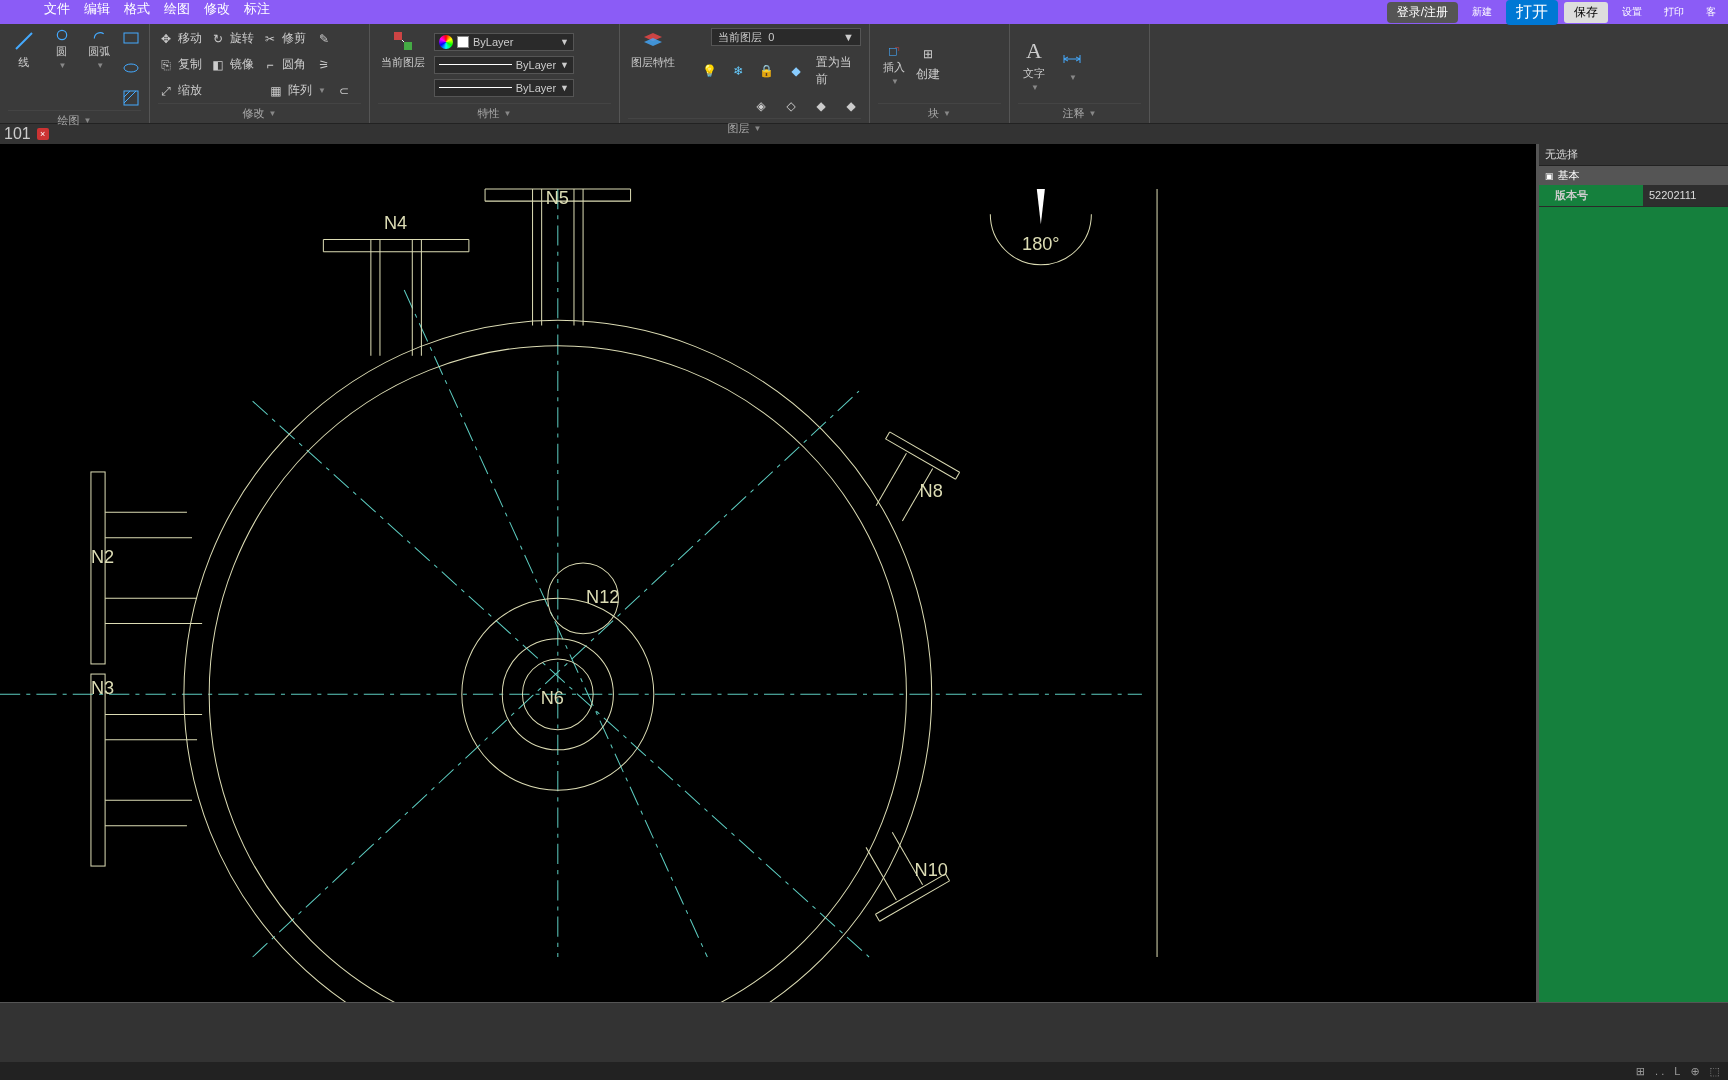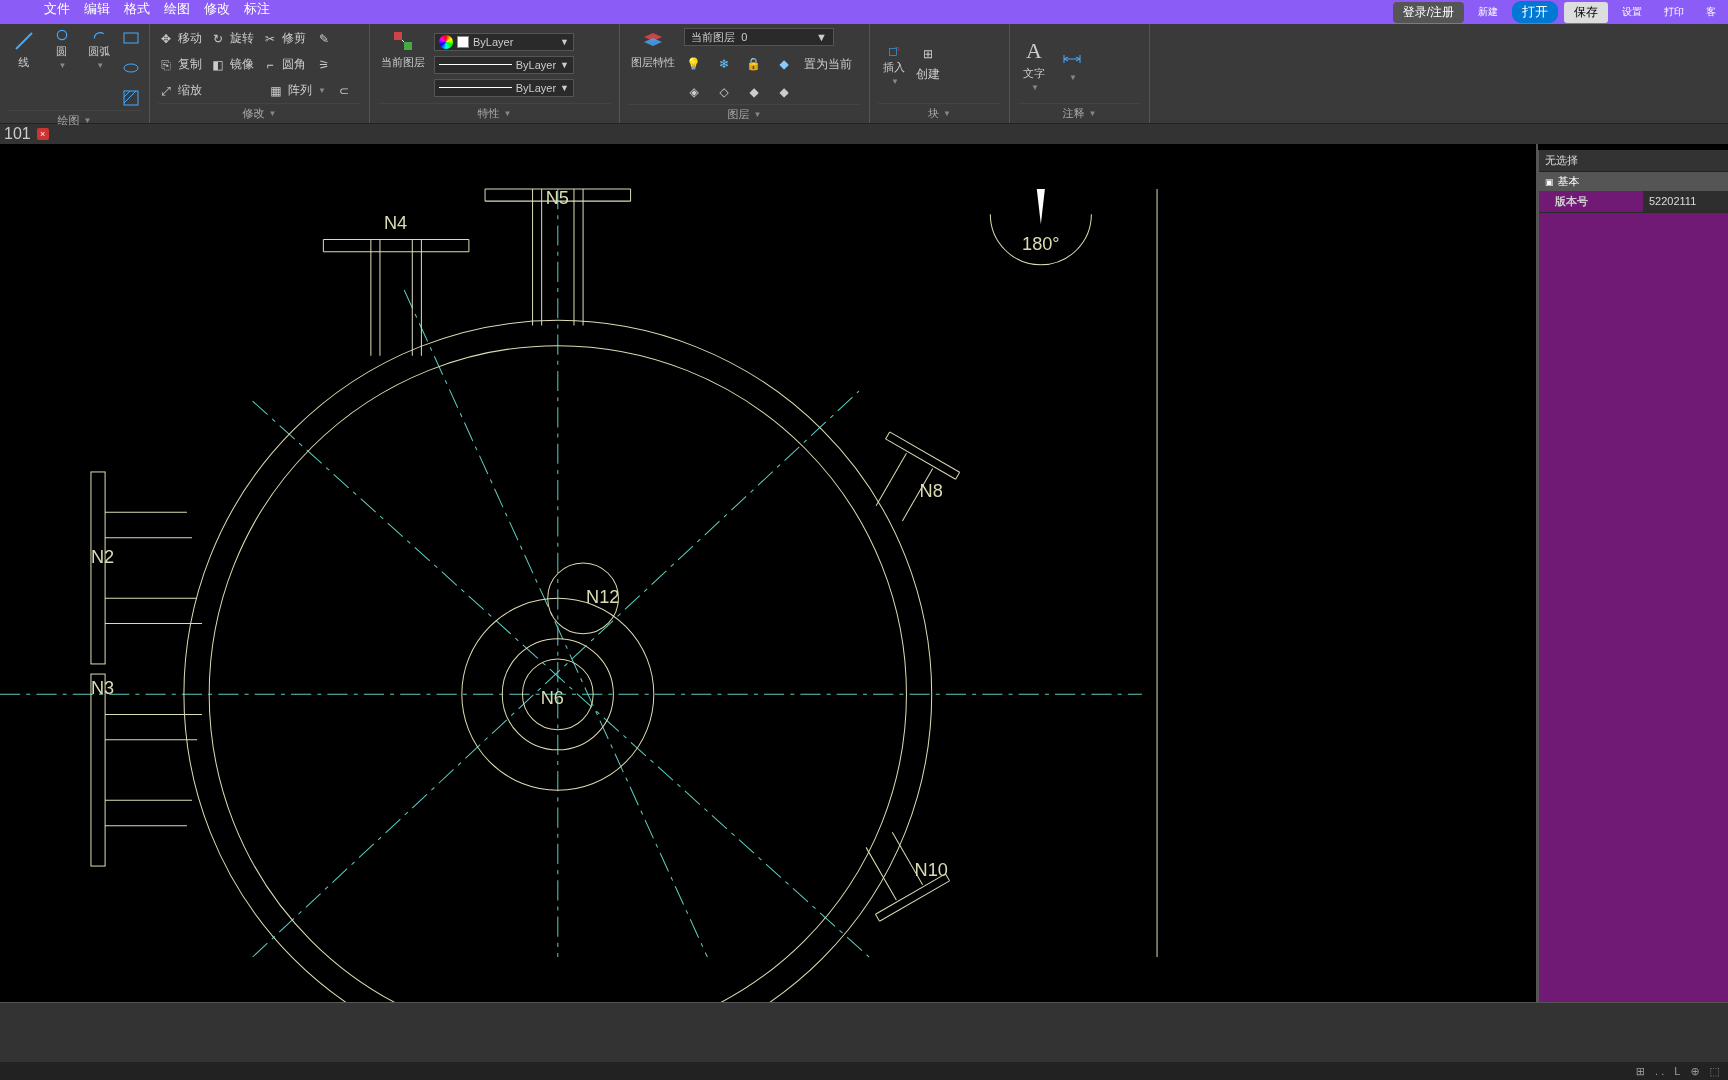--- a/index.html
+++ b/index.html
@@ -4,21 +4,21 @@
 <style>
 * { margin: 0; padding: 0; box-sizing: border-box; font-family: "Microsoft YaHei", Arial, sans-serif; }
 body { background: #1a1a1a; color: #ccc; font-size: 12px; overflow: hidden; width: 1728px; height: 1080px; position: relative; }
 
 .menubar { background: #8b5cf6; height: 24px; display: flex; justify-content: space-between; padding: 0 4px; }
 .menu-left { display: flex; gap: 14px; padding-left: 40px; }
 .menu-item { color: #fff; font-size: 13px; cursor: pointer; }
 .menu-right { display: flex; gap: 6px; align-items: center; }
 .btn-login { background: #555; color: #fff; padding: 2px 10px; border-radius: 4px; cursor: pointer; font-size: 12px; }
 .btn-top { color: #fff; padding: 2px 8px; cursor: pointer; font-size: 10px; }
-.btn-open-hl { background: #0078d4; color: #fff; padding: 2px 10px; border-radius: 9px; font-size: 13px; }
+.btn-open-hl { background: #0078d4; color: #fff; padding: 2px 10px; border-radius: 4px; font-size: 16px; }
 .btn-save { background: #ddd; color: #000; padding: 2px 10px; border-radius: 3px; font-size: 12px; }
 
 .ribbon { background: #3a3a3a; height: 100px; display: flex; border-bottom: 1px solid #222; }
 .ribbon-panel { border-right: 1px solid #555; padding: 4px 8px 2px 8px; display: flex; flex-direction: column; justify-content: space-between; position: relative; }
 .panel-content { display: flex; gap: 6px; flex: 1; }
 .panel-label { text-align: center; font-size: 11px; color: #aaa; padding-top: 2px; border-top: 1px solid #444; margin-top: 2px; display:flex; justify-content:center; align-items:center; gap:4px;}
 .panel-label .expand-arrow { font-size:8px; color:#888;}
 .ribbon-col { display: flex; flex-direction: column; gap: 4px; align-items: center; justify-content: center; }
 .ribbon-row { display: flex; gap: 8px; align-items: center; }
 .ribbon-icon-lg { width: 32px; height: 42px; display: flex; flex-direction:column; align-items: center; justify-content: center; cursor: pointer; color:#ccc; gap:2px;}
@@ -37,21 +37,21 @@
 
 .current-layer-box { width:150px; height:18px; background:#2a2a2a; border:1px solid #555; display:flex; align-items:center; justify-content:space-between; padding:0 6px; font-size:11px; cursor:pointer;}
 
 .doctab-bar { background:#333; height:20px; display:flex; align-items:center; padding-left:4px; gap:6px;}
 .doctab { font-size:16px; color:#ccc;}
 .doctab-close { width:12px; height:12px; background:#c33; display:flex; align-items:center; justify-content:center; font-size:9px; color:#fff; cursor:pointer; border-radius:2px;}
 
 .workspace { position: relative; background: #000; display: flex; height: calc(100% - 24px - 100px - 20px - 60px - 18px); }
 .canvas { flex: 1; position: relative; background: #000; border-right:2px solid #555;}
 .canvas svg { width:100%; height:100%; }
-.prop-panel { width: 190px; background: #701a75; border-left: 1px solid #555; font-size: 11px; margin-top: 6px; }
+.prop-panel { width: 190px; background: #15803d; border-left: 1px solid #555; font-size: 11px; }
 .prop-header { background: #333; padding: 3px 6px; color: #ddd; border-bottom:1px solid #222;}
 .prop-section { background: #555; padding: 2px 6px; color: #fff; font-size:11px; display:flex; align-items:center; gap:4px;}
 .prop-section .collapse { font-size:9px;}
 .prop-row { display: flex; border-bottom: 1px solid #2a2a2a; }
 .prop-name { width: 55%; padding: 3px 8px 3px 16px; color: #ccc; font-weight: bold; }
 .prop-val { flex: 1; padding: 4px 6px; background: #2e2e2e; color: #ddd; }
 
 .cmd-area { height:60px; background:#333; border-top:1px solid #555;}
 .statusbar { height:18px; background:#222; display:flex; justify-content:flex-end; align-items:center; padding:0 8px; gap:10px; font-size:11px; color:#999;}
 .status-icon { cursor:pointer; }
@@ -223,21 +223,21 @@
 
   <div class="ribbon-panel" style="width:250px;">
     <div class="panel-content">
       <div class="ribbon-icon-lg" style="width:50px;">
         <svg viewBox="0 0 24 24">
             <path d="M3 8 L12 4 L21 8 L12 12 Z" fill="#c44"></path>
             <path d="M3 13 L12 9 L21 13 L12 17 Z" fill="#4af" opacity="0.8"></path>
           </svg>
         <span class="lbl">图层特性</span>
       </div>
-      <div class="ribbon-col" style="gap:8px; align-items:flex-start; flex:1;">
+      <div class="ribbon-col" style="gap:8px; align-items:flex-end; flex:1;margin-left:16px;">
         <div class="current-layer-box">
           <span><span>当前图层</span>&nbsp;&nbsp;<span>0</span></span>
           <span class="arrow">▼</span>
         </div>
         <div class="ribbon-row" style="gap:10px;">
           <span class="ribbon-icon-sm" style="color:#fc4;">💡</span>
           <span class="ribbon-icon-sm" style="color:#6cf;">❄</span>
           <span class="ribbon-icon-sm" style="color:#8cf;">🔒</span>
           <span class="ribbon-icon-sm" style="color:#8cf;">◆</span>
           <span class="txt-btn">

